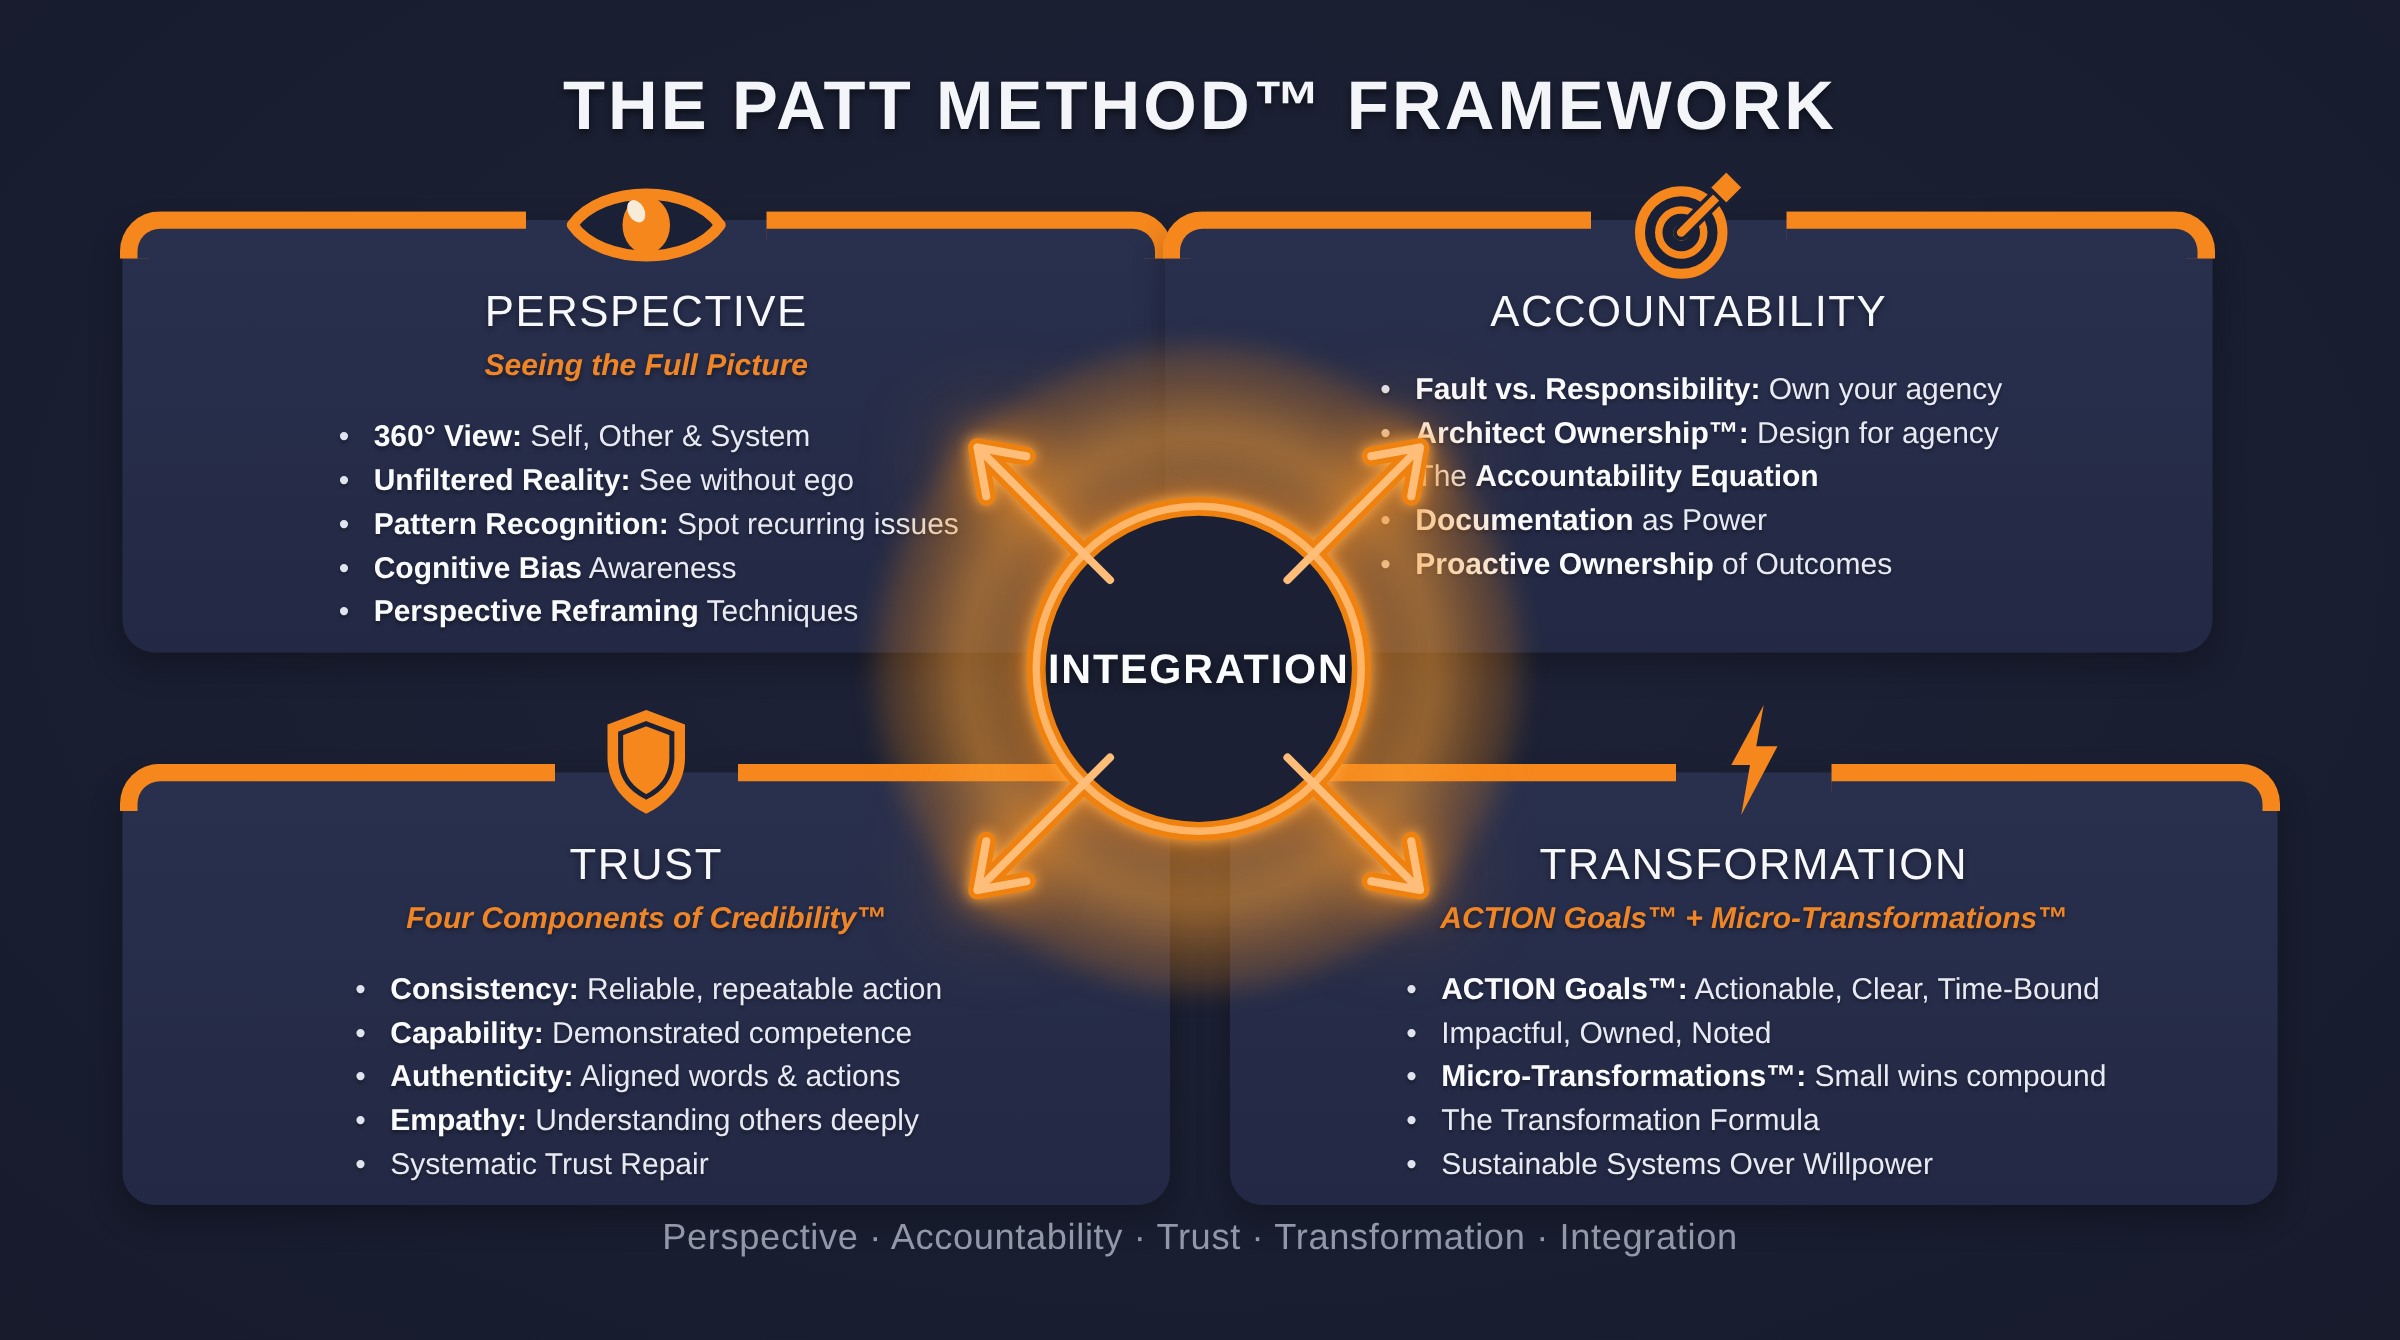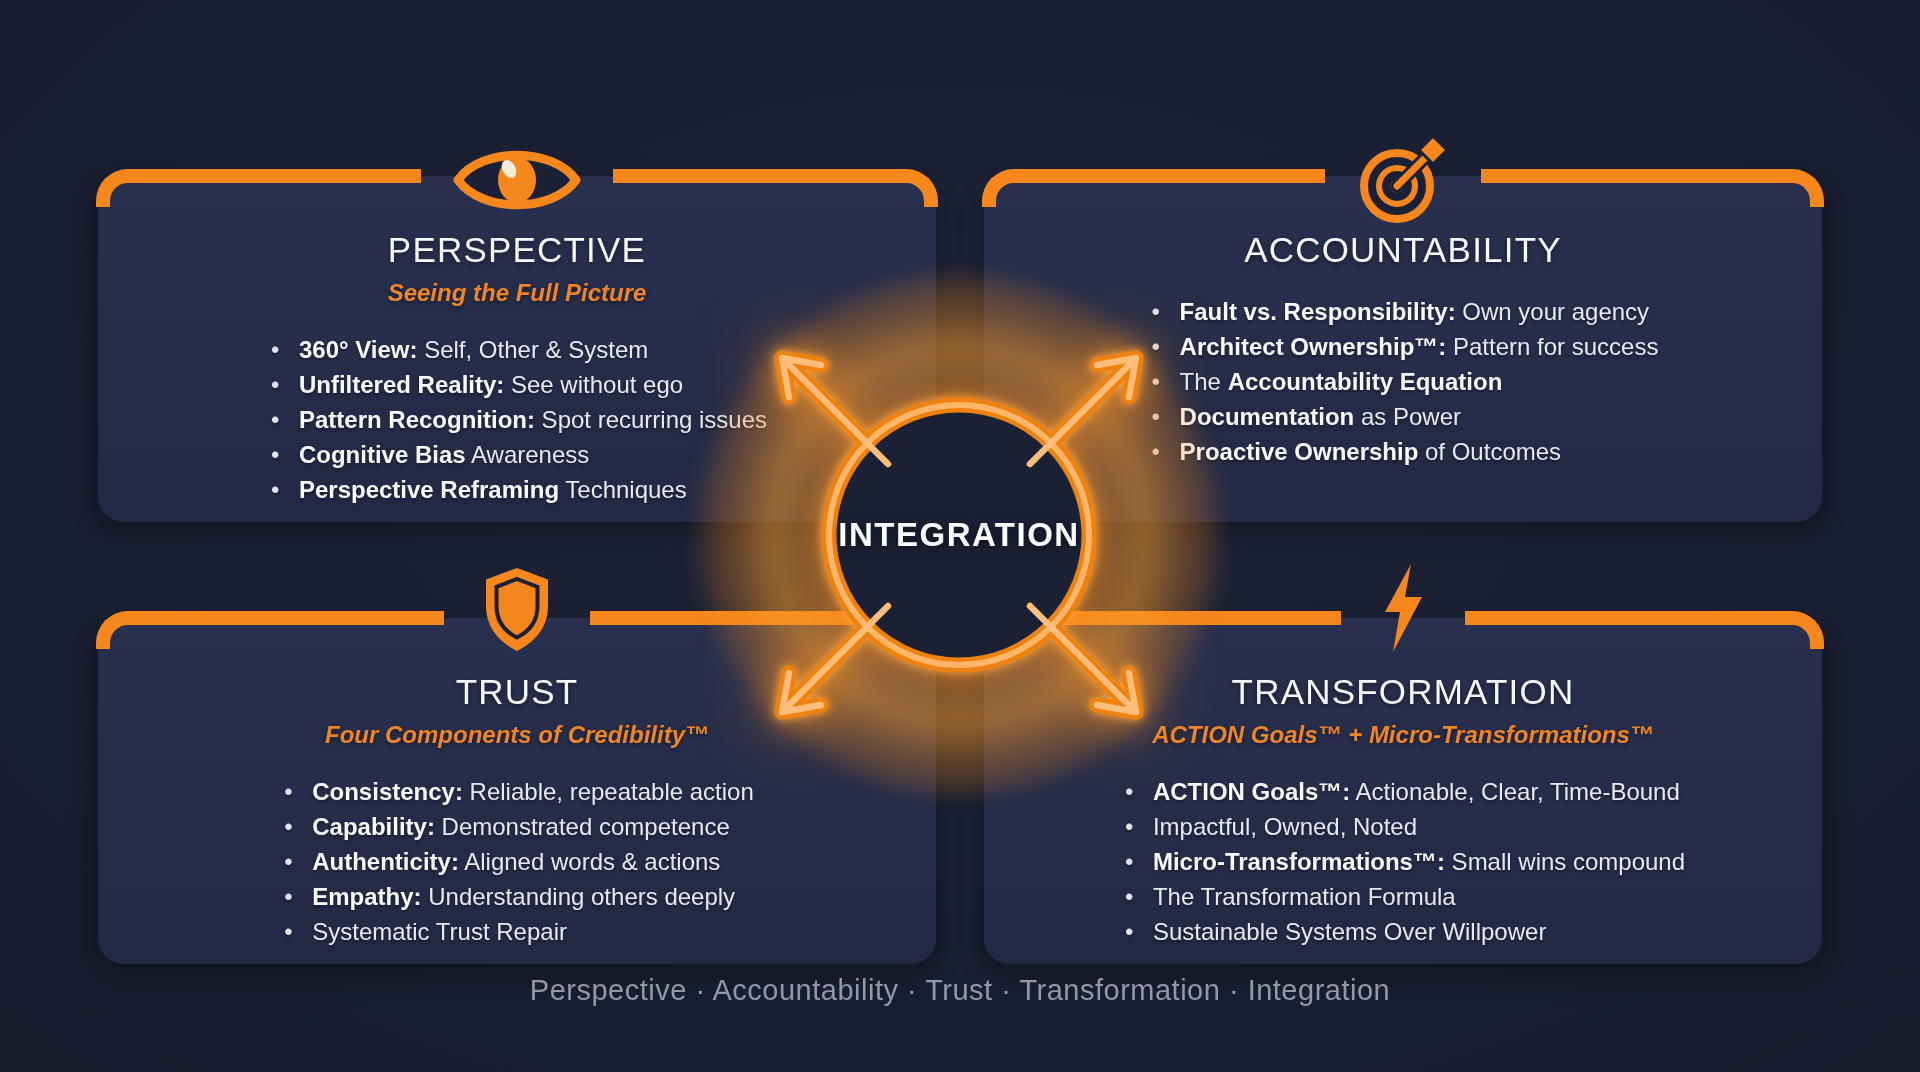--- a/index.html
+++ b/index.html
@@ -15,21 +15,21 @@
     letter-spacing:2.5px;text-shadow:0 3px 6px rgba(0,0,0,.5);
   }
   
   .card{
     position:absolute;width:838px;height:346px;
     background:linear-gradient(180deg,#29304e 0%,#232944 100%);
     border-radius:26px;
     box-shadow:0 10px 26px rgba(0,0,0,.30);
   }
   .card.tl{left:98px;top:176px;}
-  .card.tr{left:984px;top:176px;}
+  .card.tr{left:932px;top:176px;}
   .card.bl{left:98px;top:618px;}
   .card.br{left:984px;top:618px;}
   .card-top{
     position:absolute;top:-7px;left:-2px;right:-2px;height:38px;
     display:flex;pointer-events:none;
   }
   .card-top .seg-left{
     flex:1;border-top:14px solid #f5871d;border-left:14px solid #f5871d;
     border-top-left-radius:32px;
   }
@@ -95,20 +95,21 @@
   .footer{
     position:absolute;left:0;top:974px;width:100%;
     text-align:center;color:#9298a8;font-size:29px;letter-spacing:.5px;
   }
 </style>
 </head>
 <body>
 
 <div id="stage">
 
+  <h1 class="title">THE PATT METHOD™ FRAMEWORK</h1>
 
   <section class="card tl" style="--notch:192px">
     <div class="card-top">
       <div class="seg-left"></div>
       <div class="notch"></div>
       <div class="seg-right"></div>
     </div>
     <div class="icon-wrap iw-eye">
       <svg width="132" height="78" viewBox="0 0 132 78">
         <path d="M7,39 C30,6 102,6 125,39 C102,72 30,72 7,39 Z" fill="#1a2036" stroke="#f5871d" stroke-width="9" stroke-linejoin="round"></path>
@@ -139,21 +140,21 @@
         <circle cx="44" cy="56" r="18" fill="none" stroke="#f5871d" stroke-width="6"></circle>
         <circle cx="44" cy="56" r="6.5" fill="#f5871d"></circle>
         <line x1="44" y1="56" x2="80" y2="20" stroke="#1a2036" stroke-width="13" stroke-linecap="round"></line>
         <line x1="44" y1="56" x2="80" y2="20" stroke="#f5871d" stroke-width="7" stroke-linecap="round"></line>
         <polygon points="80,6 94,20 80,34 66,20" fill="#f5871d" stroke="#1a2036" stroke-width="3"></polygon>
       </svg>
     </div>
     <h2>ACCOUNTABILITY</h2>
     <ul class="bullets">
       <li><span class="t"></span><span class="b">Fault vs. Responsibility:</span><span class="t"> Own your agency</span></li>
-      <li><span class="t"></span><span class="b">Architect Ownership™:</span><span class="t"> Pattern for success</span></li>
+      <li><span class="t"></span><span class="b">Architect Ownership™:</span><span class="t"> Design for agency</span></li>
       <li><span class="t">The </span><span class="b">Accountability Equation</span><span class="t"></span></li>
       <li><span class="t"></span><span class="b">Documentation</span><span class="t"> as Power</span></li>
       <li><span class="t"></span><span class="b">Proactive Ownership</span><span class="t"> of Outcomes</span></li>
     </ul>
   </section>
 
   <section class="card br" style="--notch:124px">
     <div class="card-top">
       <div class="seg-left"></div>
       <div class="notch"></div>

